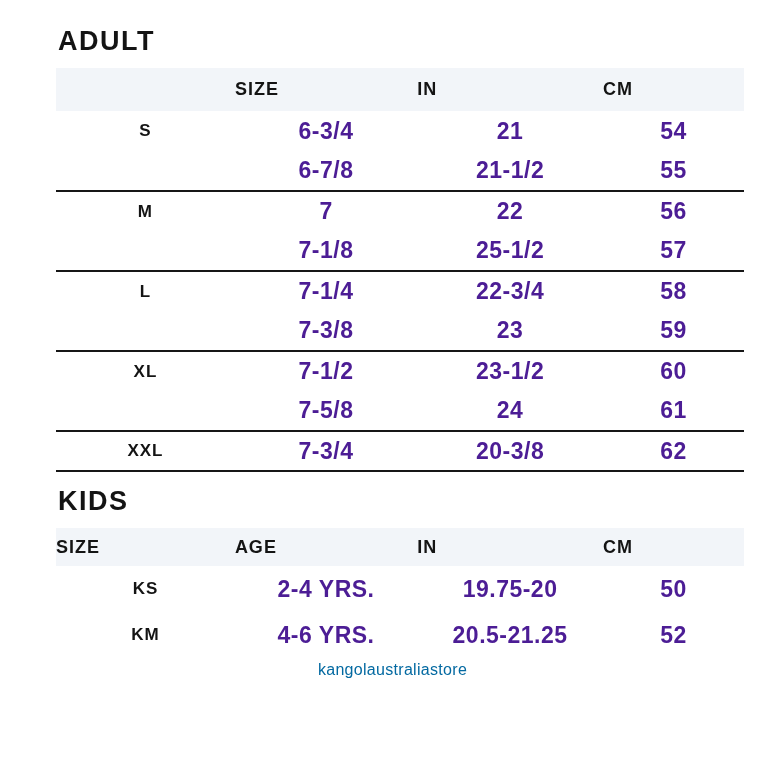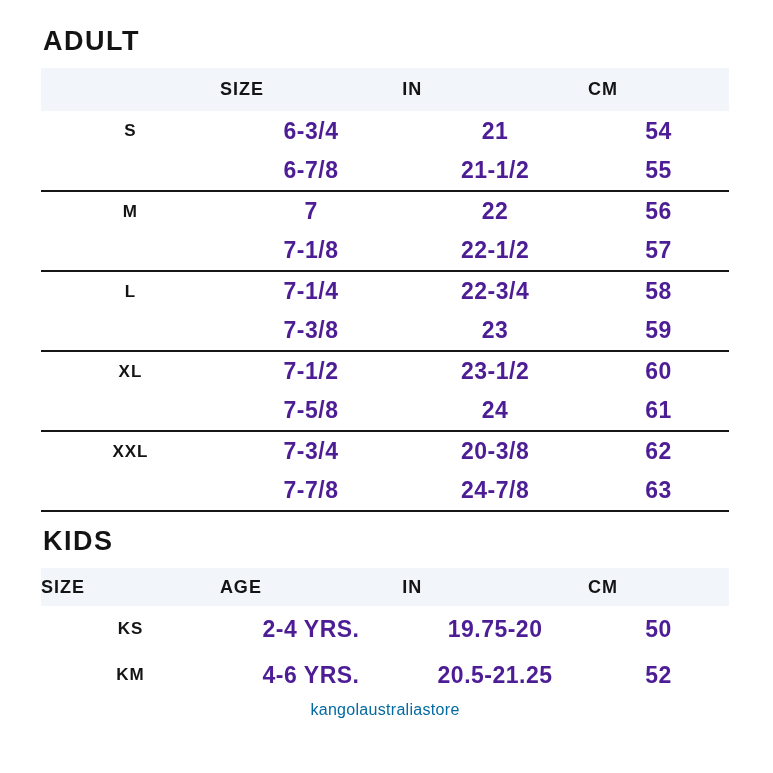--- a/index.html
+++ b/index.html
@@ -1,21 +1,21 @@
 <!DOCTYPE html>
 <html><head>
 <meta charset="utf-8">
 <style>
   * { margin:0; padding:0; box-sizing:border-box; }
   html,body { background:#ffffff; }
   .page {
     width:773px; height:773px; background:#ffffff; overflow:hidden;
     font-family:"Liberation Sans", sans-serif; color:#111;
   }
-  .content { padding:28px 44px 0 41px; }
+  .content { padding:28px 44px 0 56px; }
   .section-title {
     font-size:27px; font-weight:800; letter-spacing:1.5px; color:#141414;
     margin:0 0 13px 2px; line-height:1;
   }
   .section-title.kids { margin-top:16px; }
   table { width:688px; border-collapse:collapse; table-layout:fixed; }
   col.c1 { width:26%; } col.c2 { width:26.5%; } col.c3 { width:27%; } col.c4 { width:20.5%; }
   thead tr { background:#f2f5f9; }
   th {
     font-size:18px; font-weight:800; letter-spacing:1px; color:#141414;
@@ -75,21 +75,21 @@
       <tbody class="group">
         <tr>
           <td class="size-label">M</td>
           <td>7</td>
           <td>22</td>
           <td>56</td>
         </tr>
         <tr>
           <td class="size-label"></td>
           <td>7-1/8</td>
-          <td>22-1/2</td>
+          <td>25-1/2</td>
           <td>57</td>
         </tr>
       </tbody>
       <tbody class="group">
         <tr>
           <td class="size-label">L</td>
           <td>7-1/4</td>
           <td>22-3/4</td>
           <td>58</td>
         </tr>
@@ -113,26 +113,20 @@
           <td>24</td>
           <td>61</td>
         </tr>
       </tbody>
       <tbody class="group">
         <tr>
           <td class="size-label">XXL</td>
           <td>7-3/4</td>
           <td>20-3/8</td>
           <td>62</td>
-        </tr>
-        <tr>
-          <td class="size-label"></td>
-          <td>7-7/8</td>
-          <td>24-7/8</td>
-          <td>63</td>
         </tr>
       </tbody>
     </table>
 
     <h2 class="section-title kids">KIDS</h2>
 
     <table class="kids-table">
       <colgroup>
           <col class="c1">
           <col class="c2">

